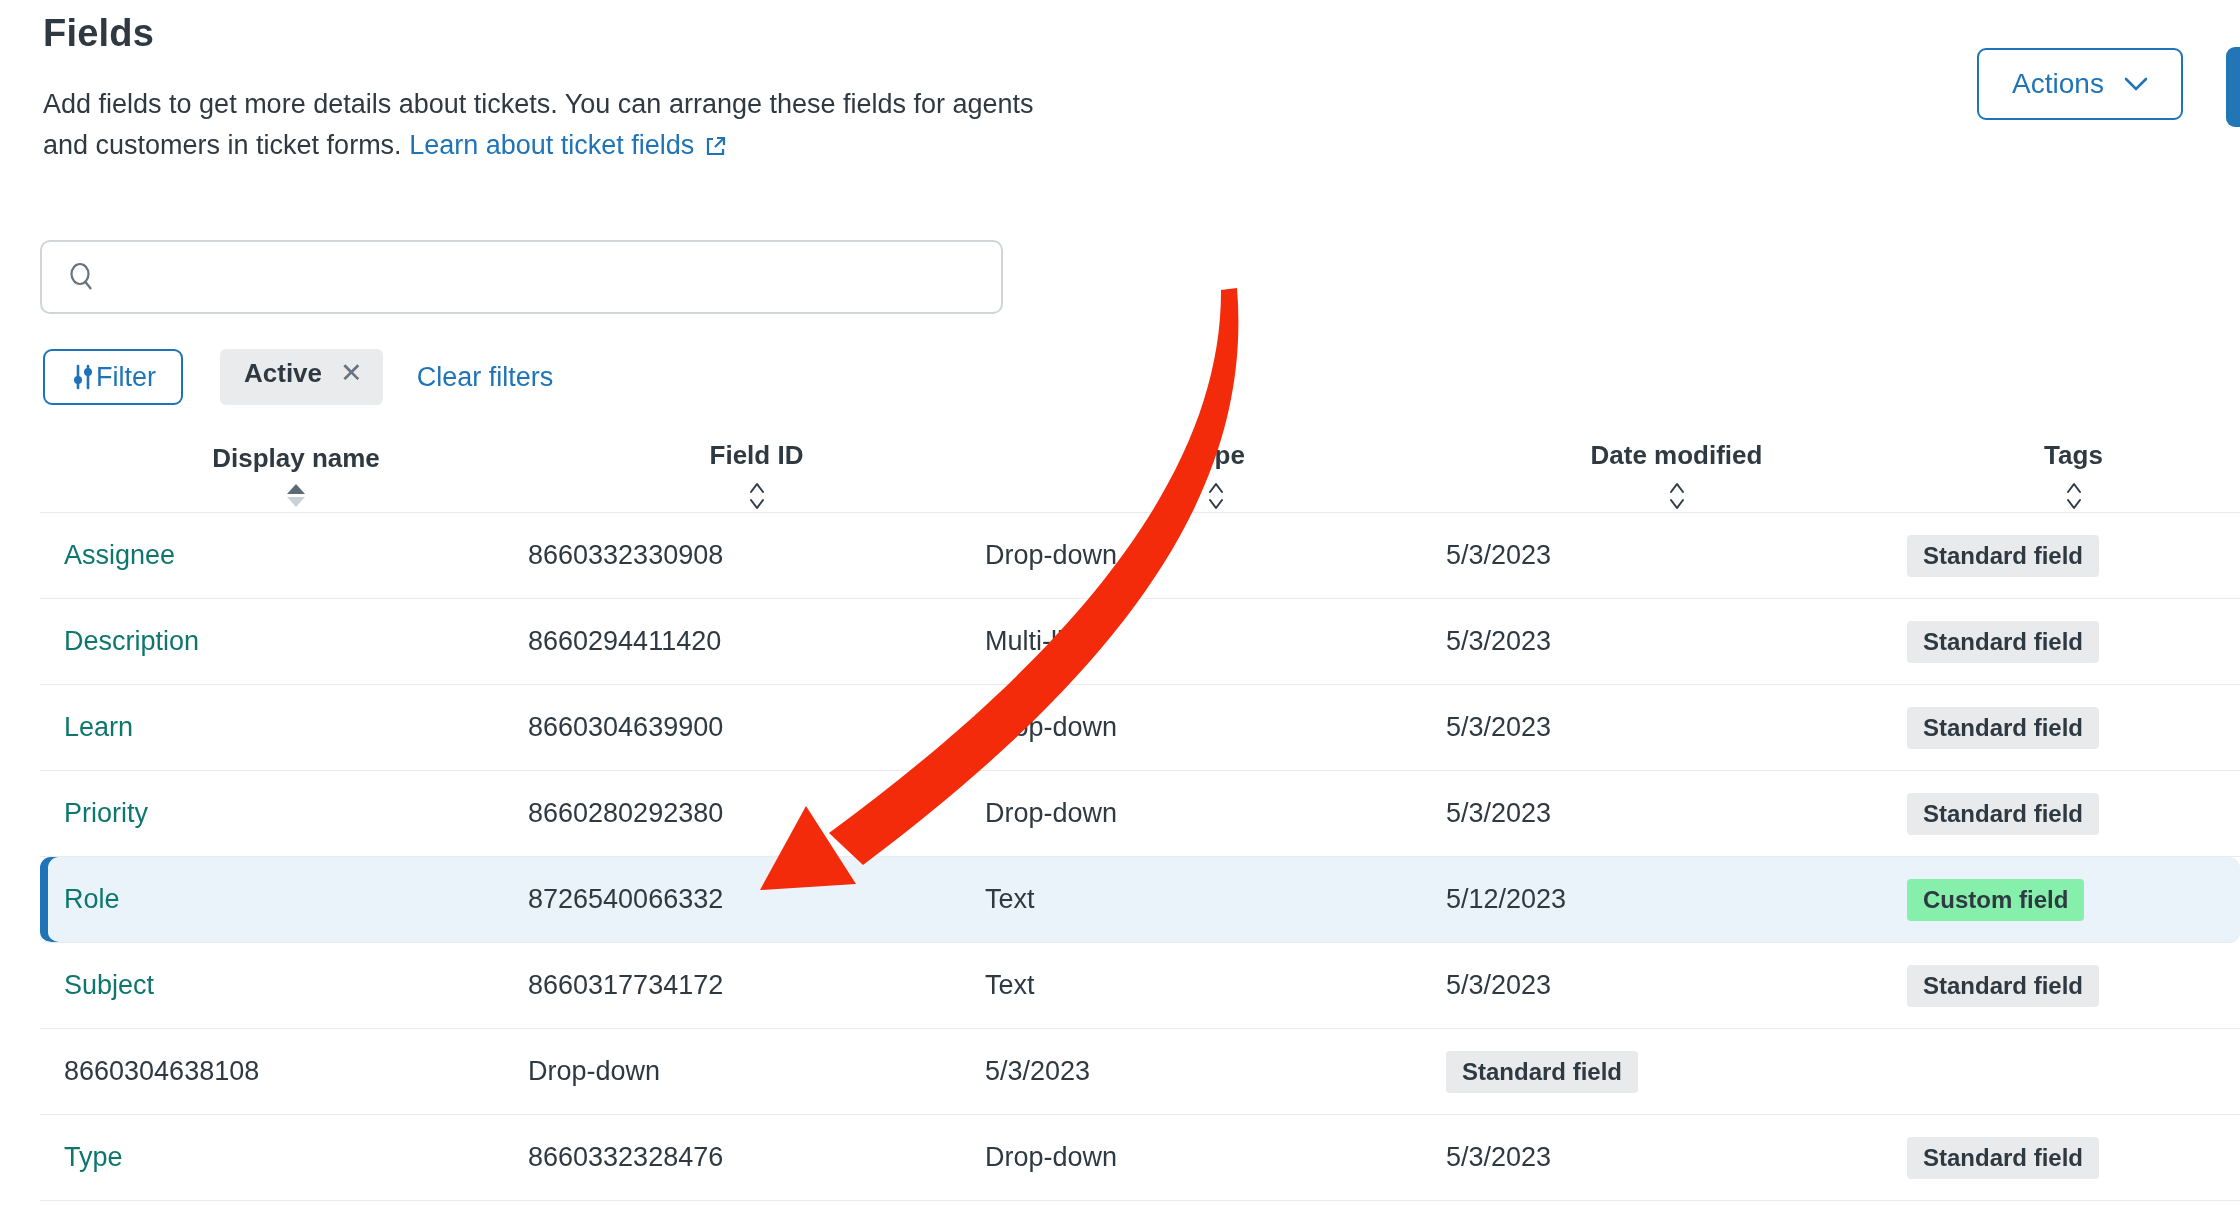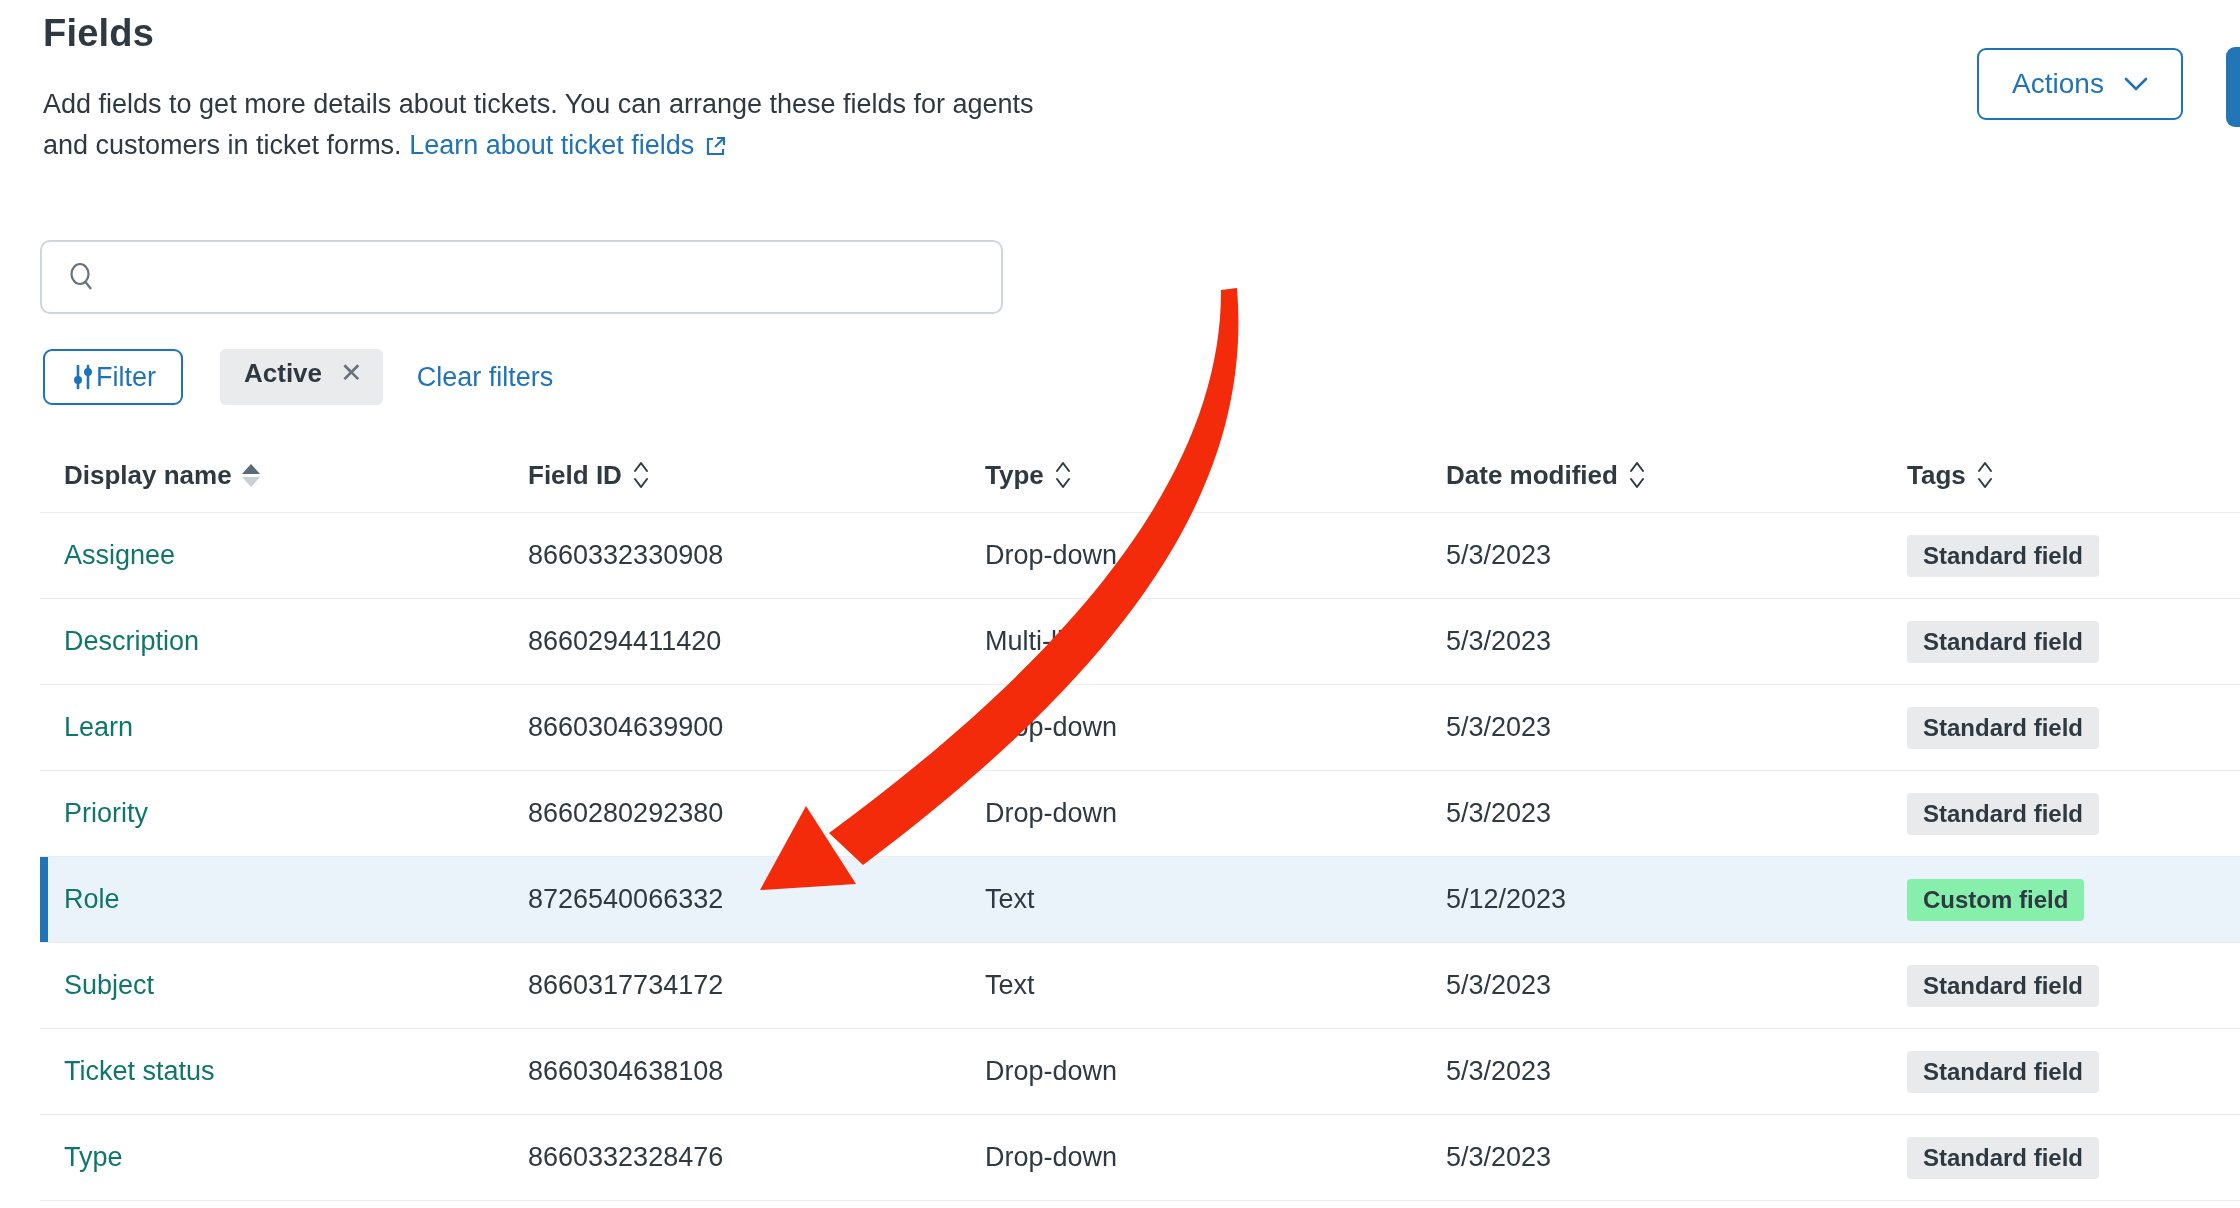--- a/index.html
+++ b/index.html
@@ -67,24 +67,24 @@
   .clear-filters { margin-left:34px; color:#1f73b7; font-size:27px; font-weight:500; cursor:pointer; text-decoration:none; }
 
   
   .table { position:absolute; left:40px; top:438px; width:2200px; }
   .tr, .thead {
     display:grid;
     grid-template-columns:488px 457px 461px 461px 1fr;
     align-items:center;
   }
   .thead { height:75px; border-bottom:1px solid #e9ebed; font-size:26px; font-weight:700; }
-  .th { display:flex; align-items:center; gap:10px; }
+  .th { display:flex; align-items:center; gap:10px;flex-direction:column; }
   .th:first-child { padding-left:24px; }
   .tr { height:86px; border-bottom:1px solid #e9ebed; font-size:27px; background:#fff; }
-  .tr.highlighted { background:#ebf3fa; box-shadow:inset 8px 0 0 #1f73b7; }
+  .tr.highlighted { background:#ebf3fa; box-shadow:inset 8px 0 0 #1f73b7;border-radius:11px; }
   .td:first-child { padding-left:24px; }
   .name-link { color:#0f766e; text-decoration:none; cursor:pointer; }
 
   .badge {
     display:inline-block; padding:7px 16px; border-radius:4px;
     background:#e8eaec; color:#2f3941; font-size:24px; font-weight:700;
   }
   .badge.custom { background:#86efac; }
 
   
@@ -256,23 +256,20 @@
     </div>
     <div class="td">8660317734172</div>
     <div class="td">Text</div>
     <div class="td">5/3/2023</div>
     <div class="td">
       <span class="badge">Standard field</span>
     </div>
   </div>
 
   <div class="tr">
-    <div class="td">
-      <a class="name-link">Ticket status</a>
-    </div>
     <div class="td">8660304638108</div>
     <div class="td">Drop-down</div>
     <div class="td">5/3/2023</div>
     <div class="td">
       <span class="badge">Standard field</span>
     </div>
   </div>
 
   <div class="tr">
     <div class="td">

